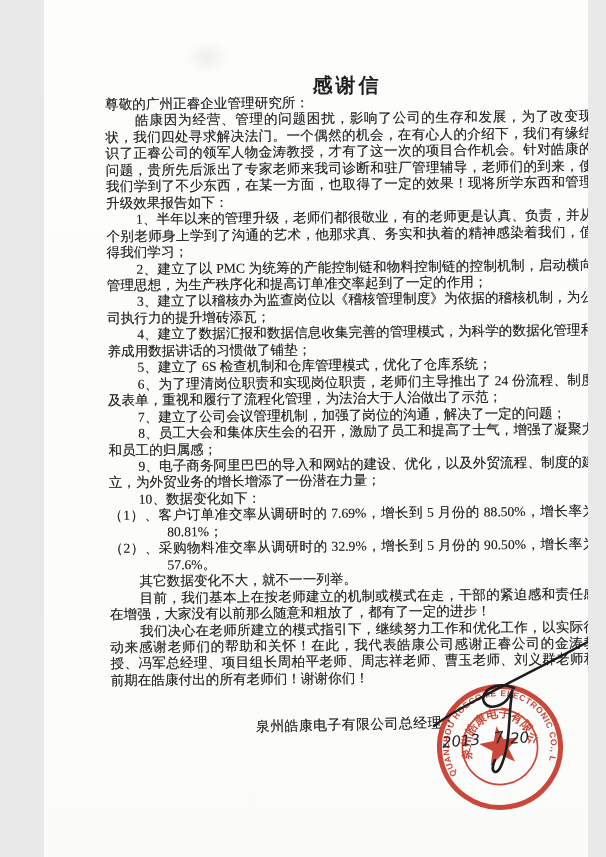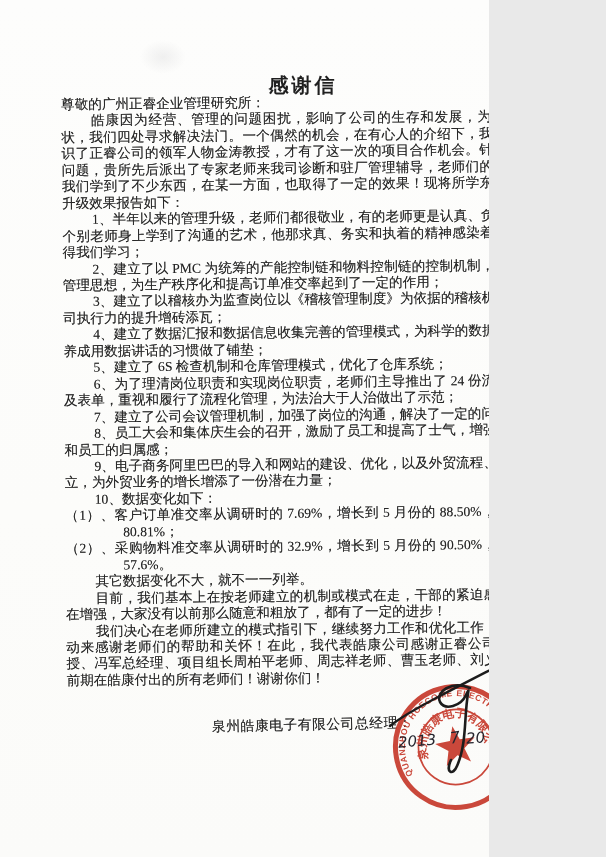--- a/index.html
+++ b/index.html
@@ -3,23 +3,24 @@
 <meta charset="utf-8">
 <style>
   html,body{margin:0;padding:0;}
   body{
     width:606px;height:857px;
     background:#e9e9e9;
     font-family:"Liberation Serif","DejaVu Serif",serif;
     overflow:hidden;
   }
   .page{
-    position:relative;width:489px;height:857px;
+    position:relative;width:544px;height:857px;
     background:linear-gradient(180deg,#fdfdfc 0%,#fcfcfa 60%,#fbfbf9 100%);
     overflow:hidden;
+    margin-left:44px;
   }
   .scan-artifact{
     position:absolute;left:140px;top:40px;width:46px;height:34px;
     background:radial-gradient(closest-side,rgba(120,120,125,0.10),rgba(120,120,125,0));
     border-radius:50%;
   }
   .doc-title{
     position:absolute;left:0;top:72px;width:606px;
     text-align:center;font-size:20px;font-weight:700;
     letter-spacing:3px;color:#1f1f1f;

